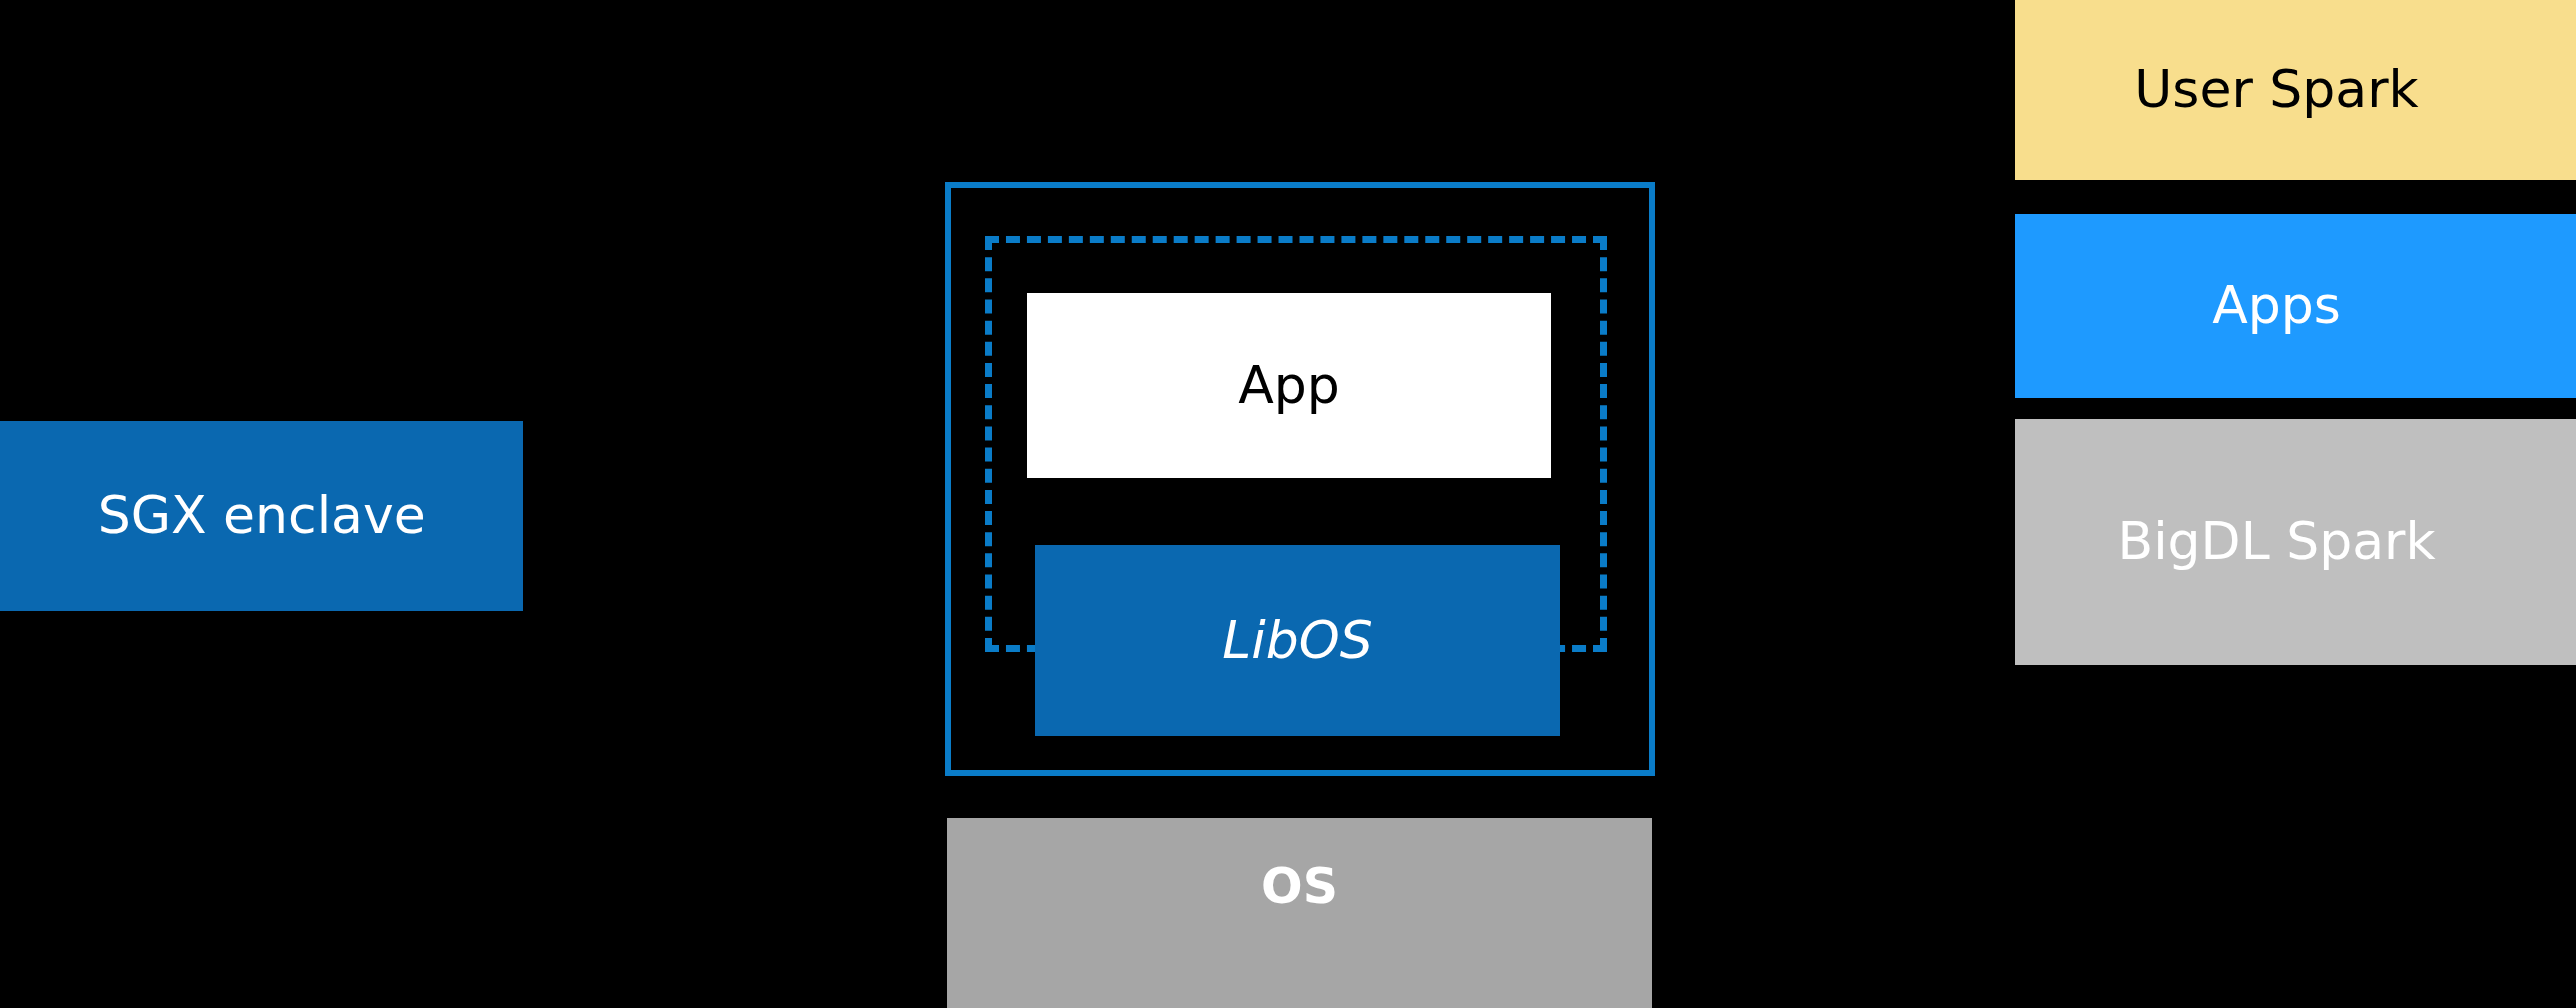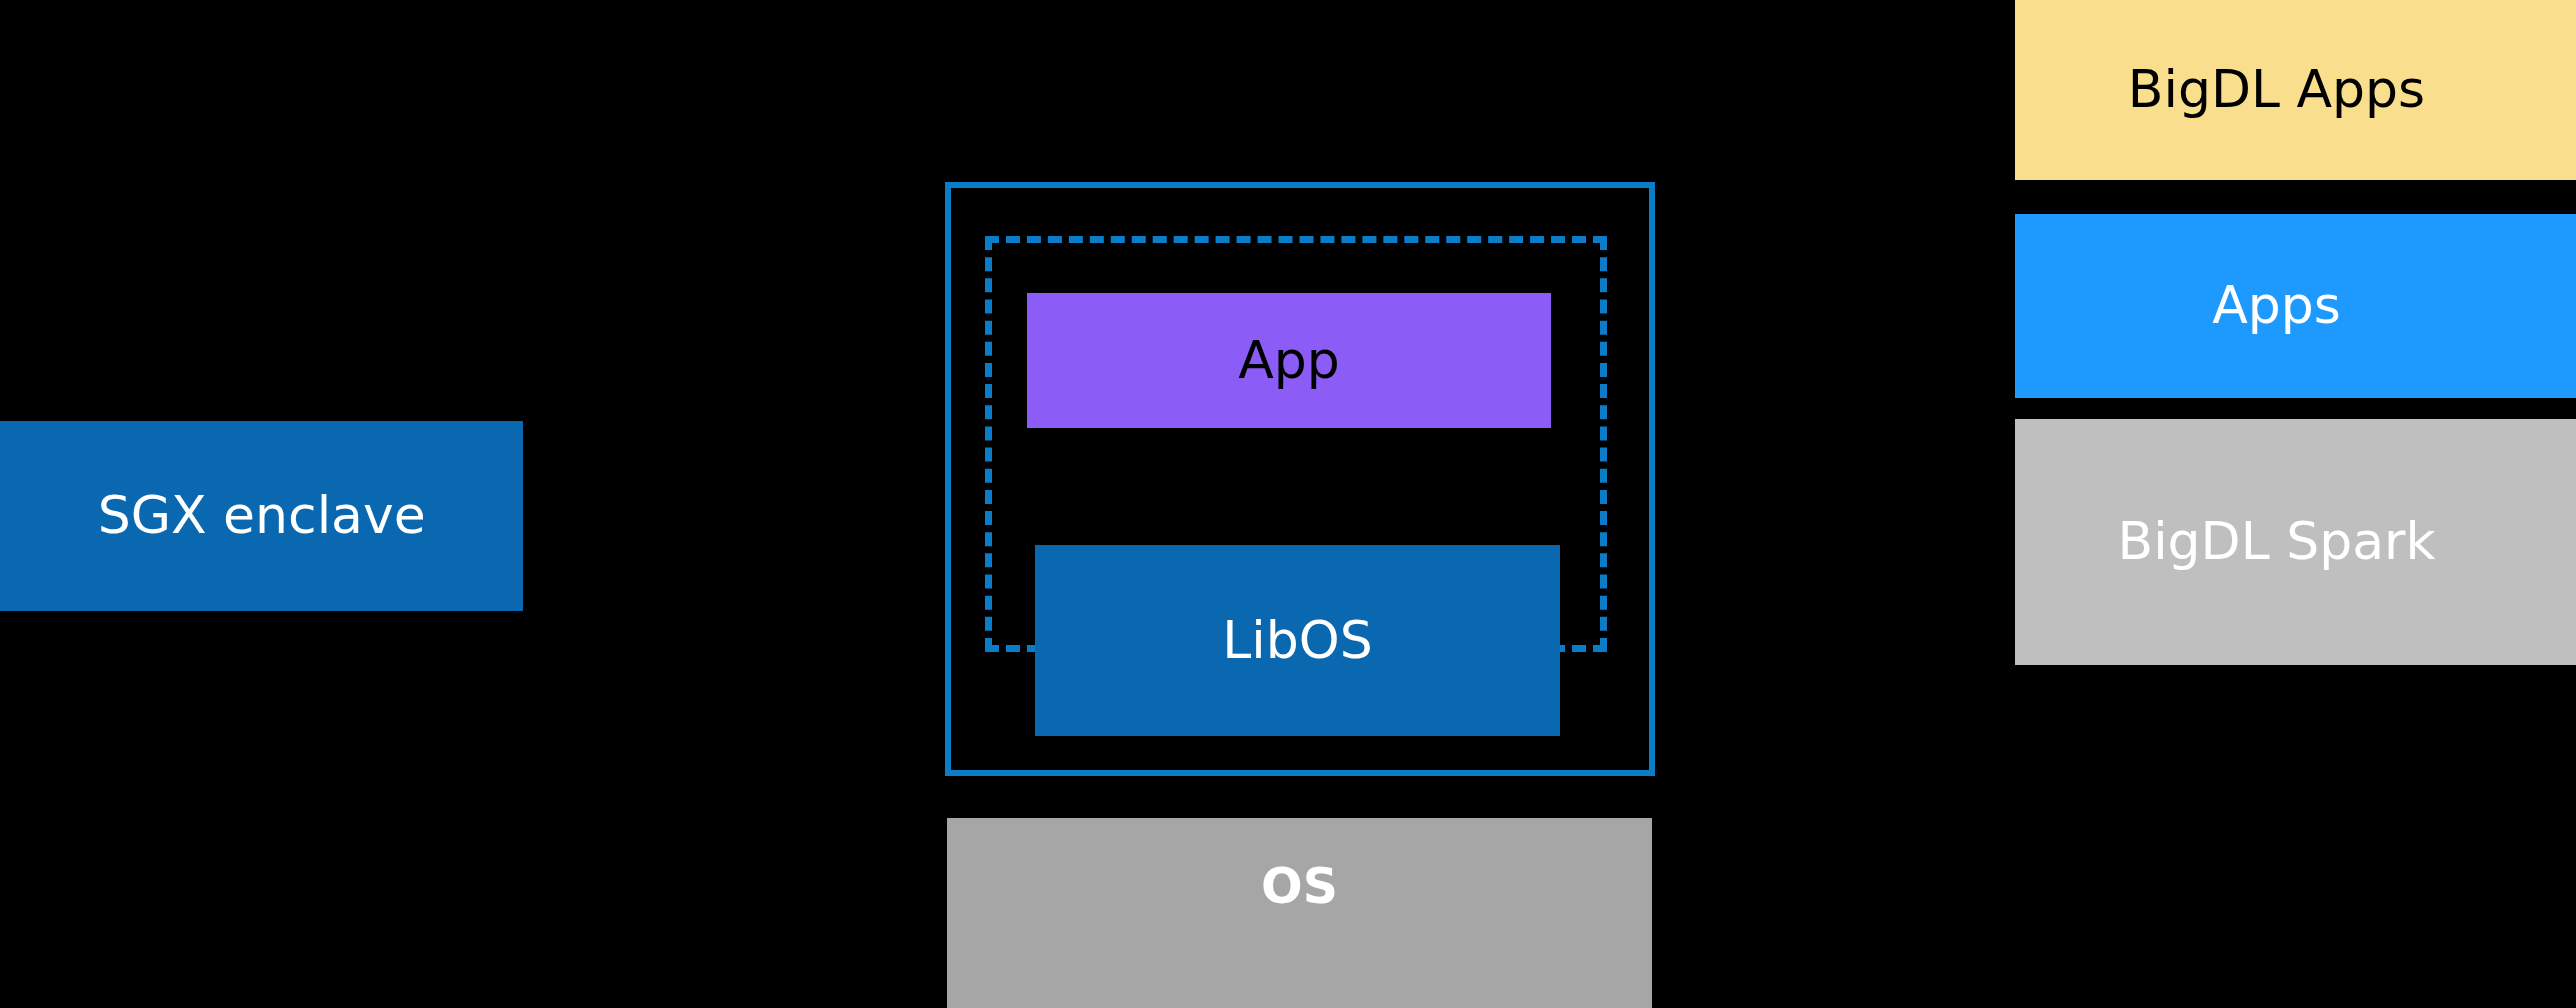--- a/index.html
+++ b/index.html
@@ -53,34 +53,35 @@
     width: 622px;
     height: 416px;
     border: 7.5px dashed #0A7CC8;
     background: transparent;
   }
   
   #app-box {
     left: 1027px;
     top: 293px;
     width: 524px;
-    height: 135px;
-    background: #8b5cf6;
+    height: 185px;
+    background: #ffffff;
     color: #000000;
     font-size: 52px;
   }
   
   #libos-box {
     left: 1035px;
     top: 545px;
     width: 525px;
     height: 191px;
     background: #0A68B0;
     color: #FFFFFF;
     font-size: 52px;
+    font-style: italic;
   }
   
   #os-box {
     left: 947px;
     top: 818px;
     width: 705px;
     height: 211px;
     background: #A6A6A6;
     color: #FFFFFF;
     font-size: 49px;
@@ -170,21 +171,21 @@
 
   <div class="box" id="libos-box">
     <span>LibOS</span>
   </div>
 
   <div class="box" id="os-box">
     <span>OS</span>
   </div>
 
   <div class="box" id="user-apps-box">
-    <span>BigDL Apps</span>
+    <span>User Spark</span>
   </div>
 
   <div class="box" id="bigdl-box">
     <span>Apps</span>
   </div>
 
   <div class="box" id="apache-spark-box">
     <span>BigDL Spark</span>
   </div>
 

